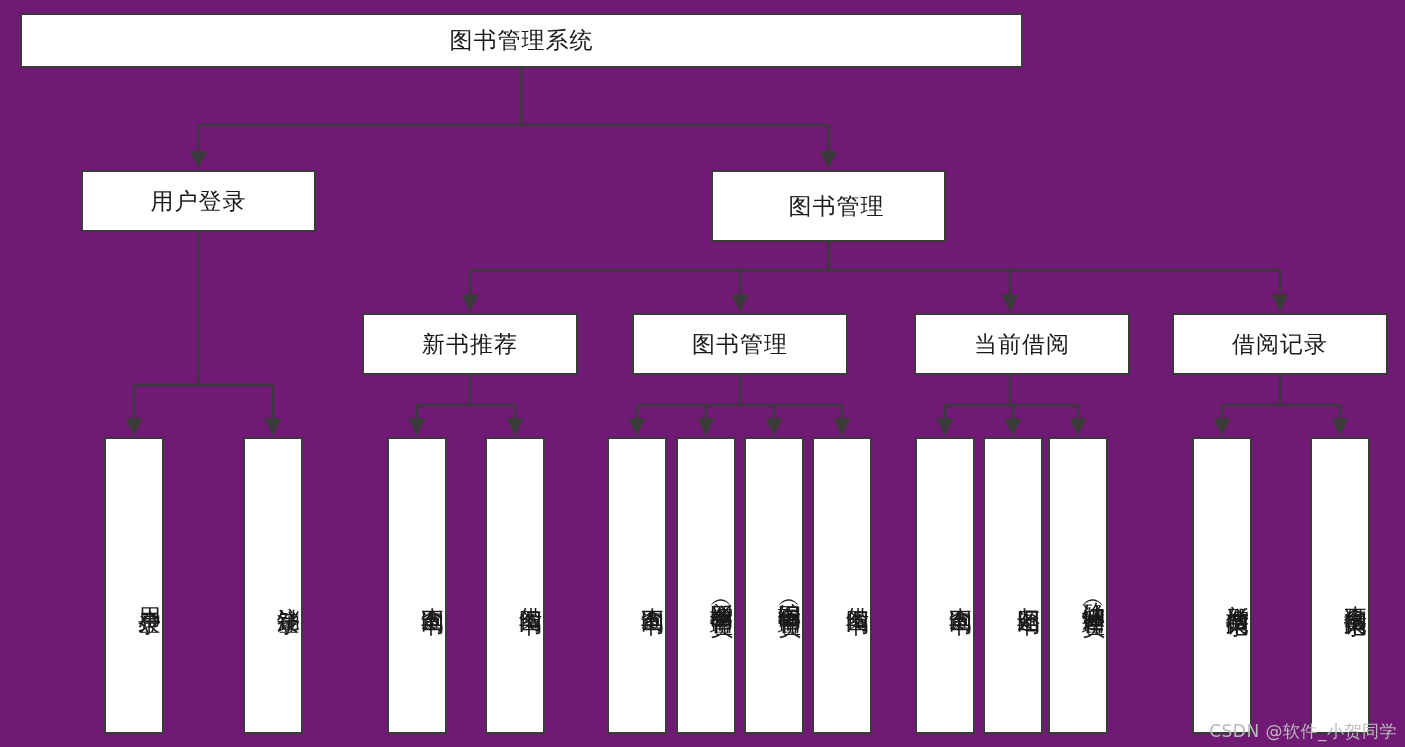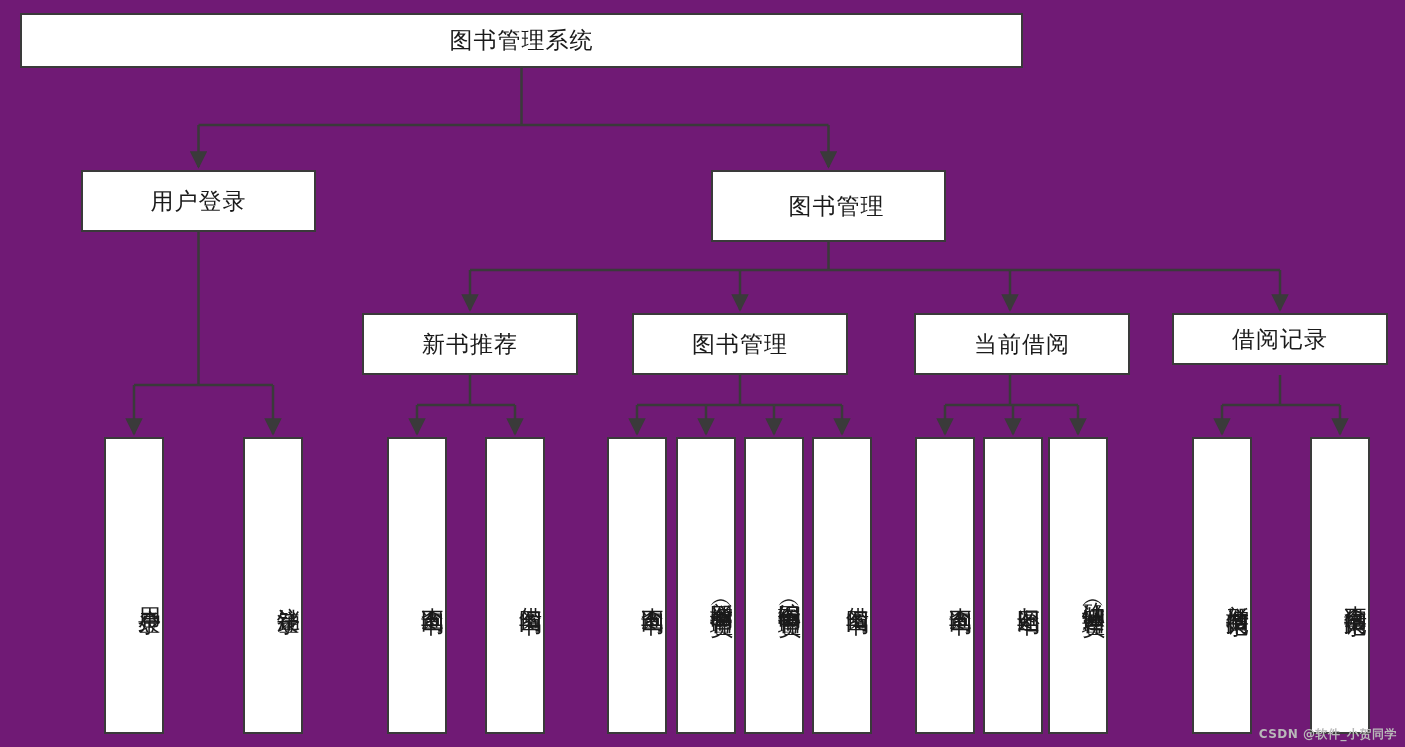--- a/index.html
+++ b/index.html
@@ -49,25 +49,24 @@
     line-height: 1.05;
   }
   .node .lbl {
     display: block;
     white-space: nowrap;
   }
   .watermark {
     position: absolute;
     right: 8px;
     bottom: 4px;
-    font-size: 12px;
+    font-size: 17px;
     color: #b9b9b9;
     white-space: nowrap;
     letter-spacing: 0.5px;
-    font-weight: bold;
   }
 </style>
 </head>
 <body>
 
 <div id="canvas">
 
   <svg id="edges" viewBox="0 0 1405 747" xmlns="http://www.w3.org/2000/svg">
     <defs>
       <marker id="arrow" viewBox="0 0 10 10" refX="9" refY="5" markerWidth="7" markerHeight="7" orient="auto-start-reverse">
@@ -123,21 +122,21 @@
       </div>
       <div class="node horiz" style="left: 362px; top: 313px; width: 216px; height: 62px;">
         <span class="lbl">新书推荐</span>
       </div>
       <div class="node horiz" style="left: 632px; top: 313px; width: 216px; height: 62px;">
         <span class="lbl">图书管理</span>
       </div>
       <div class="node horiz" style="left: 902px; top: 313px; width: 216px; height: 62px; margin-left: 12px;">
         <span class="lbl">当前借阅</span>
       </div>
-      <div class="node horiz" style="left: 1172px; top: 313px; width: 216px; height: 52px;">
+      <div class="node horiz" style="left: 1172px; top: 313px; width: 216px; height: 62px;">
         <span class="lbl">借阅记录</span>
       </div>
       <div class="node vert" style="left: 104px; top: 437px; width: 60px; height: 297px;">
         <span class="lbl">用户登录</span>
       </div>
       <div class="node vert" style="left: 243px; top: 437px; width: 60px; height: 297px;">
         <span class="lbl">注销登录</span>
       </div>
       <div class="node vert" style="left: 387px; top: 437px; width: 60px; height: 297px;">
         <span class="lbl">查询图书</span>

